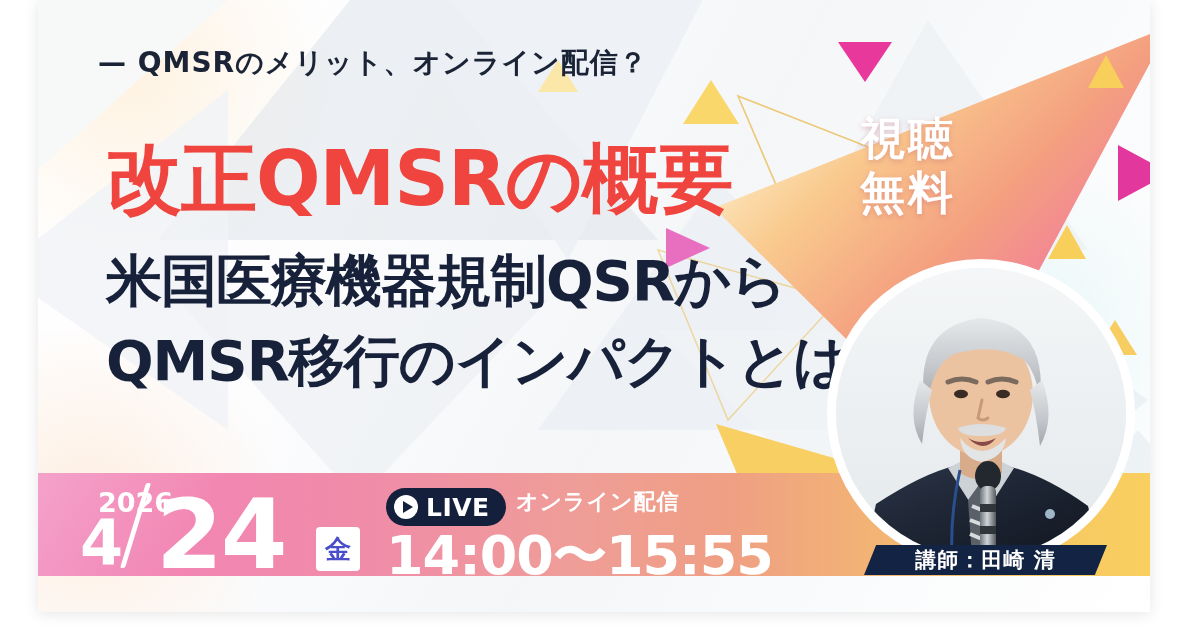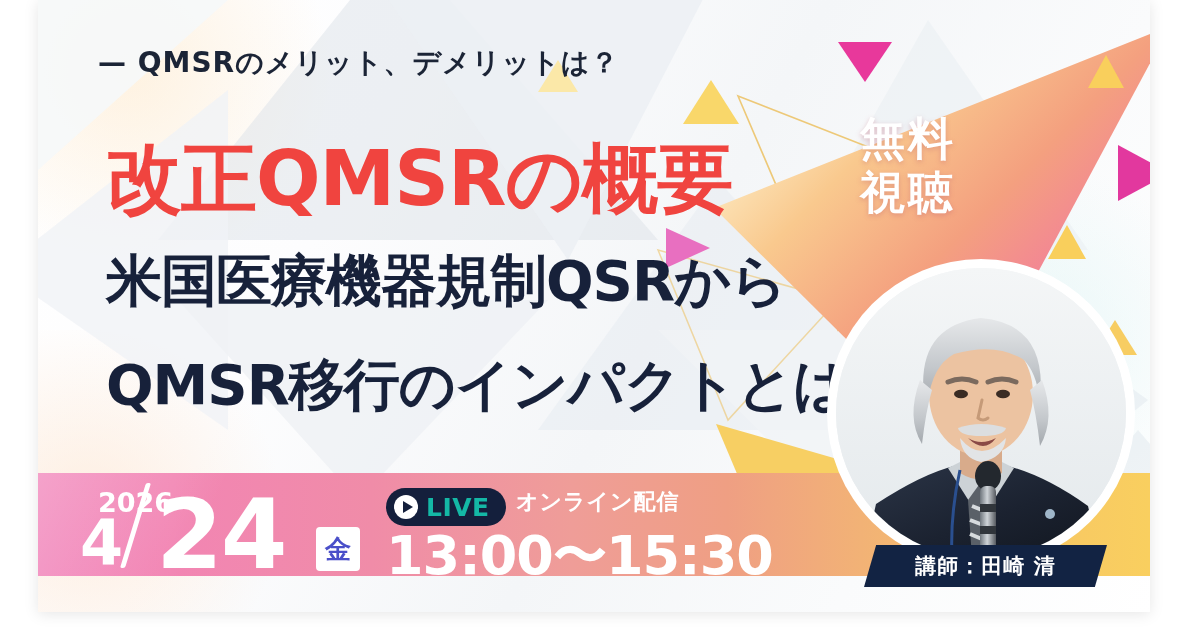--- a/index.html
+++ b/index.html
@@ -106,42 +106,42 @@
     letter-spacing:-1px;line-height:80px;white-space:nowrap;
     font-family:"DejaVu Sans","Liberation Sans",sans-serif;
   }
   .sub1,.sub2{
     position:absolute;left:68px;
     font-size:56px;font-weight:700;color:#17213a;
     letter-spacing:-1px;line-height:58px;white-space:nowrap;
     font-family:"DejaVu Sans","Liberation Sans",sans-serif;
   }
   .sub1{top:252px;}
-  .sub2{top:332px;margin-top:24px;}
+  .sub2{top:332px;}
 
   
   .photo-wrap{
     position:absolute;left:798px;top:268px;
     width:290px;height:290px;
     border-radius:50%;
     background:#ffffff;
     overflow:hidden;
     box-shadow:0 0 0 9px #ffffff;
   }
   .photo{
     position:absolute;left:0;top:0;width:290px;height:290px;
     background:linear-gradient(#f2f4f6,#e8ecef);
     overflow:hidden;
   }
   .photo svg{position:absolute;left:0;top:0;}
 
   
   .namebar{
     position:absolute;left:826px;top:545px;
-    width:243px;height:42px;
+    width:243px;height:30px;
     background:#122343;
     clip-path:polygon(5% 0%,100% 0%,95% 100%,0% 100%);
     color:#fff;
     display:flex;align-items:center;justify-content:center;
     font-size:21px;font-weight:700;letter-spacing:1px;
     font-family:"DejaVu Sans","Liberation Sans",sans-serif;
   }
 
   
   .bottombar{
@@ -197,21 +197,21 @@
   .play-circle{
     width:24px;height:24px;border-radius:50%;background:#fff;
     display:flex;align-items:center;justify-content:center;
   }
   .play-circle i{
     display:block;width:0;height:0;margin-left:3px;
     border-top:6px solid transparent;border-bottom:6px solid transparent;
     border-left:10px solid #141f3c;
   }
   .live-text{
-    color:#14b8a6;font-size:25px;font-weight:700;letter-spacing:.5px;
+    color:#ffffff;font-size:25px;font-weight:700;letter-spacing:.5px;
     font-family:"DejaVu Sans","Liberation Sans",sans-serif;
   }
   .online{
     position:absolute;left:478px;top:487px;
     color:#fff;font-size:22px;font-weight:700;letter-spacing:1px;
     font-family:"DejaVu Sans","Liberation Sans",sans-serif;
   }
   .timerange{
     position:absolute;left:348px;top:528px;
     color:#fff;font-size:54px;font-weight:700;letter-spacing:-1px;line-height:56px;
@@ -255,38 +255,38 @@
             <stop offset="52%" stop-color="#f4a07f"></stop>
             <stop offset="78%" stop-color="#f27f9a"></stop>
             <stop offset="100%" stop-color="#ef6ba6"></stop>
           </linearGradient>
         </defs>
         <polygon points="472,18 16,200 250,432" fill="url(#gtri)"></polygon>
       </svg>
     </div>
 
     <div class="freelabel">
+      <div>視聴</div>
       <div>無料</div>
-      <div>視聴</div>
     </div>
 
     <div class="tri tri-m1"></div>
     <div class="tri tri-m2"></div>
     <div class="tri tri-m3"></div>
     <div class="tri tri-y1"></div>
     <div class="tri tri-y2"></div>
     <div class="tri tri-y3"></div>
     <div class="tri tri-y4"></div>
     <div class="tri tri-y5"></div>
 
     <svg style="position:absolute;left:660px;top:400px;width:260px;height:180px;">
       <polygon points="18,24 198,76 78,166" fill="#f7cf63"></polygon>
     </svg>
 
-    <div class="eyebrow">— QMSRのメリット、デメリットは？</div>
+    <div class="eyebrow">— QMSRのメリット、オンライン配信？</div>
     <div class="headline">改正QMSRの概要</div>
     <div class="sub1">米国医療機器規制QSRから</div>
     <div class="sub2">QMSR移行のインパクトとは</div>
 
     <div class="bottombar">
       <div class="bb-shine"></div>
     </div>
 
     <div class="date-year">2026</div>
     <div class="date-month">4</div>
@@ -295,21 +295,21 @@
     <div class="dow">金</div>
 
     <div class="live-pill">
       <span class="play-circle">
           <i></i>
         </span>
       <span class="live-text">LIVE</span>
     </div>
 
     <div class="online">オンライン配信</div>
-    <div class="timerange">13:00〜15:30</div>
+    <div class="timerange">14:00〜15:55</div>
 
     <div class="photo-wrap">
       <div class="photo">
         <svg width="290" height="290" viewBox="0 0 290 290">
           <defs>
             <linearGradient id="bgph" x1="0" y1="0" x2="0" y2="1">
               <stop offset="0%" stop-color="#f4f6f7"></stop>
               <stop offset="100%" stop-color="#e4e9ec"></stop>
             </linearGradient>
             <linearGradient id="suit" x1="0" y1="0" x2="1" y2="1">

